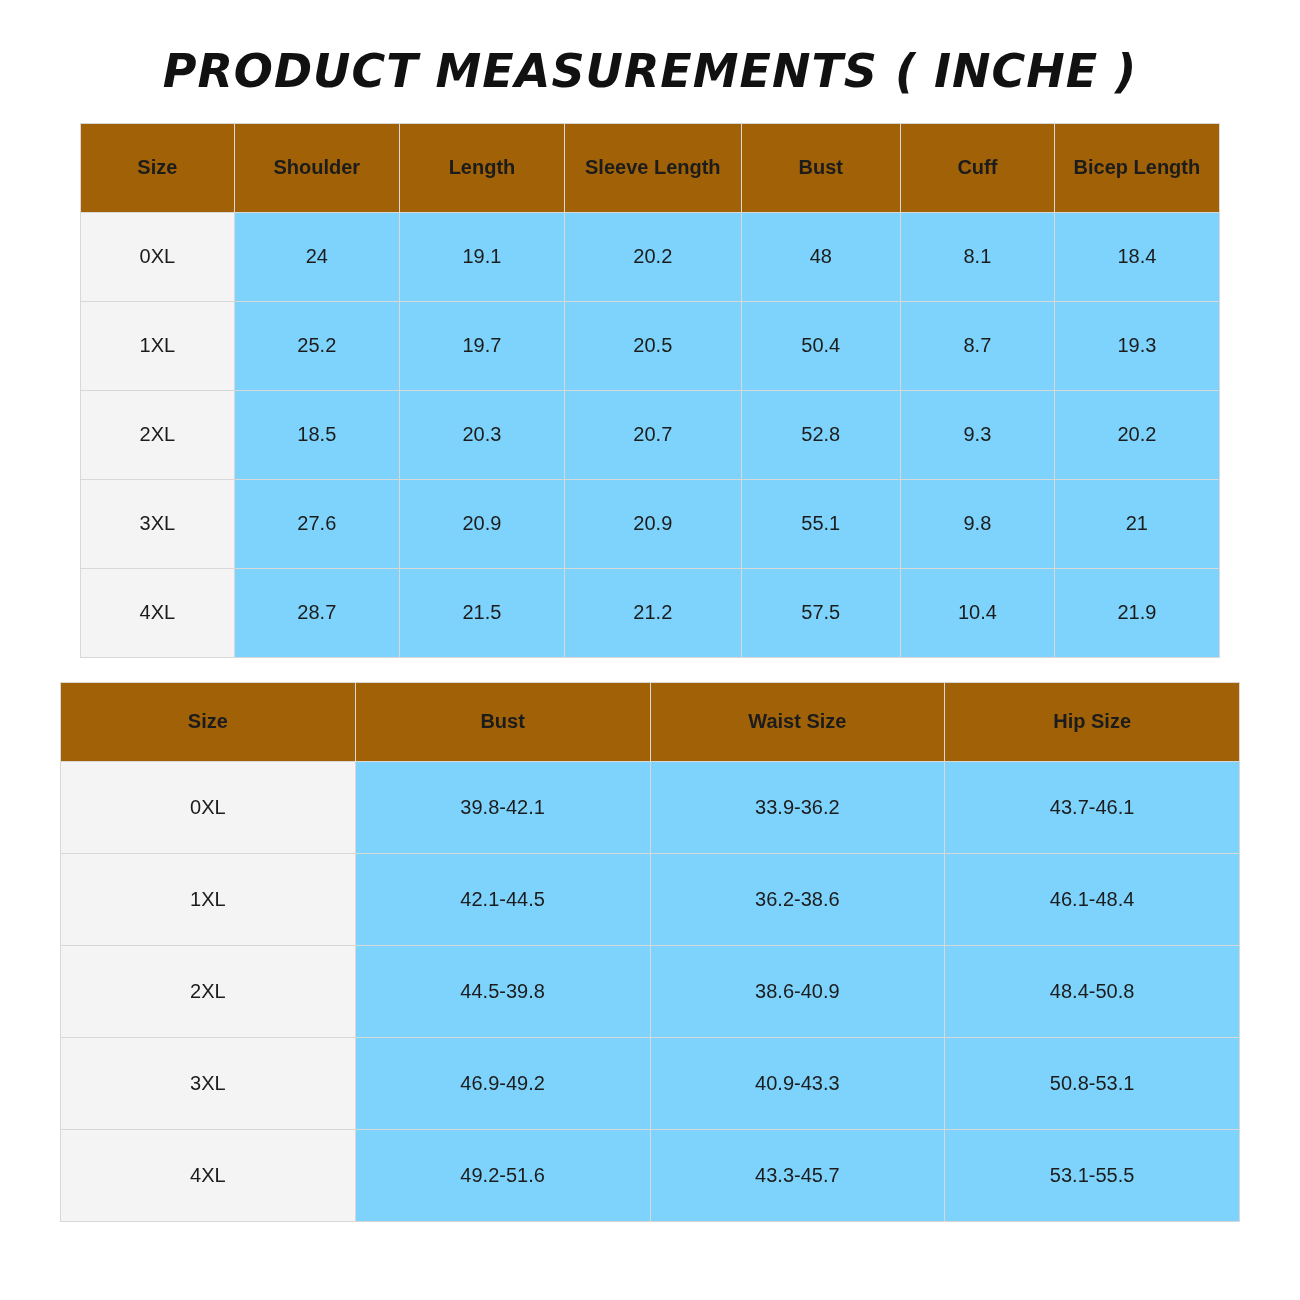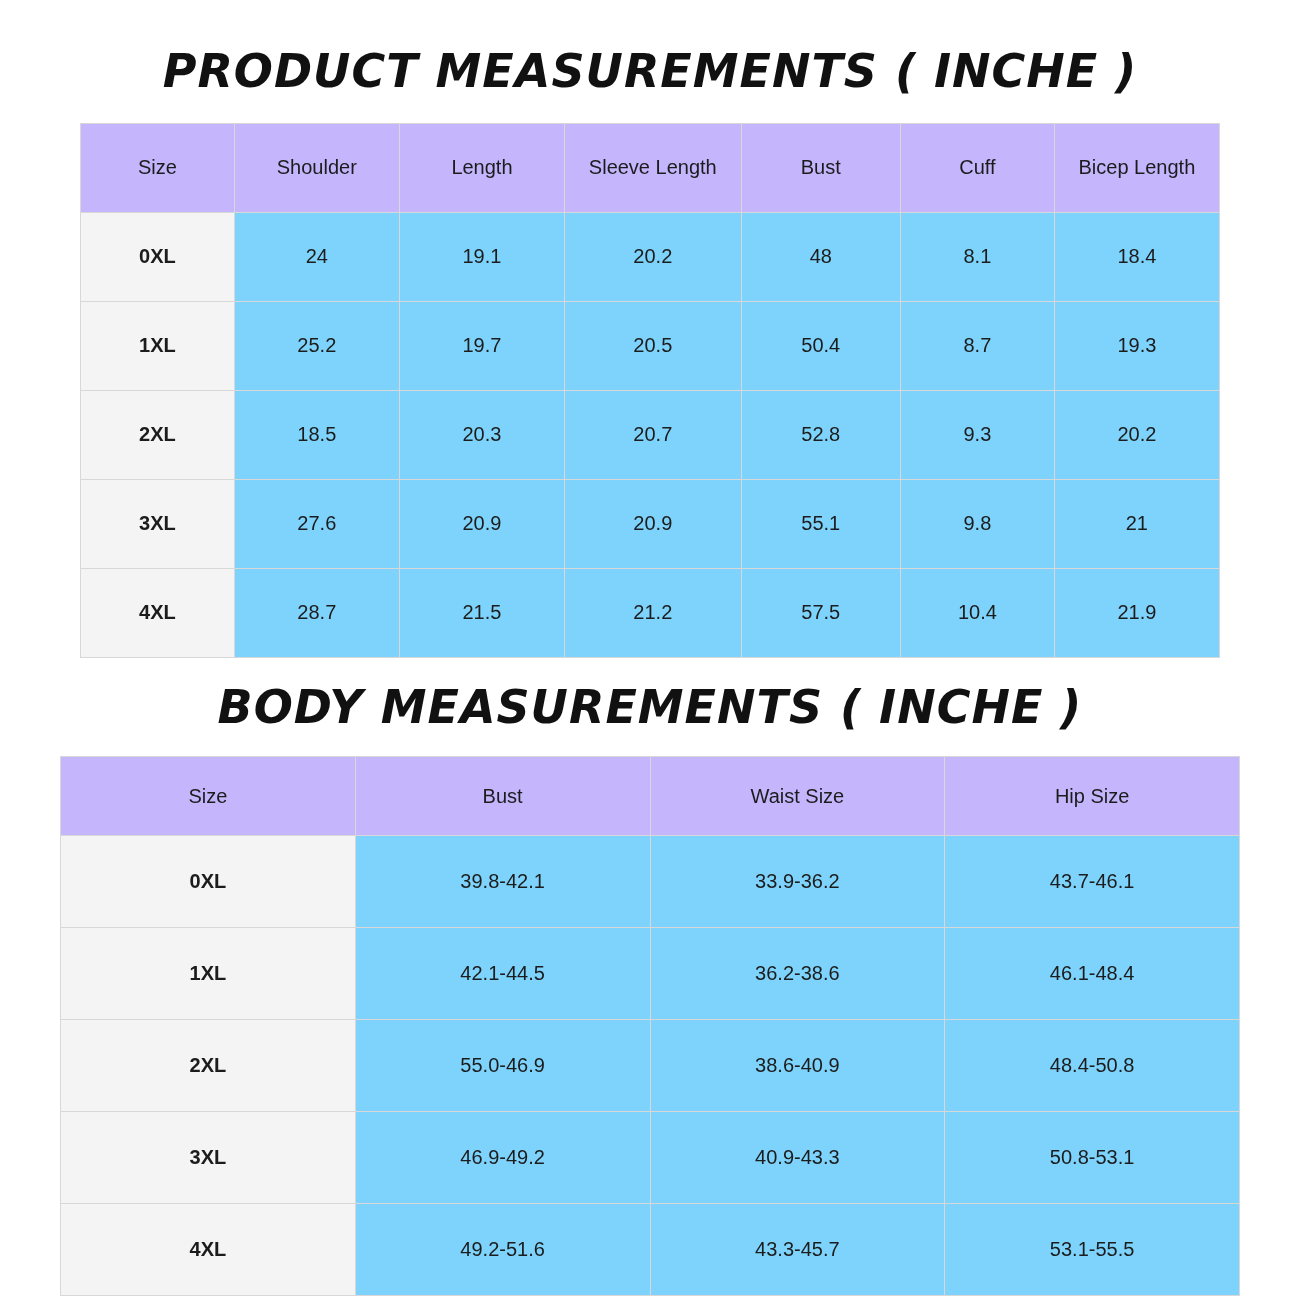--- a/index.html
+++ b/index.html
@@ -64,35 +64,35 @@
     font-size: 20px;
     color: #1c1c1c;
   }
   .tbl-product th, .tbl-product td {
     height: 86px;
   }
   .tbl-body th, .tbl-body td {
     height: 89px;
   }
   table thead th {
-    background: #c4b5fd;
-    font-weight: normal;
+    background: #a16207;
+    font-weight: bold;
     font-size: 20px;
     height: 72px;
   }
   .tbl-body thead th {
     height: 76px;
   }
   table tbody td {
     background: #7dd3fc;
     font-weight: normal;
   }
   table tbody td.size-cell {
     background: #f4f4f4;
-    font-weight: bold;
+    font-weight: normal;
     margin-top: 8px;
   }
 </style>
 </head>
 <body>
 
 <div class="page">
 
   <div class="section-title title-product">PRODUCT MEASUREMENTS ( INCHE )</div>
 
@@ -159,21 +159,20 @@
         <td>28.7</td>
         <td>21.5</td>
         <td>21.2</td>
         <td>57.5</td>
         <td>10.4</td>
         <td>21.9</td>
       </tr>
     </tbody>
   </table>
 
-  <div class="section-title title-body">BODY MEASUREMENTS ( INCHE )</div>
 
   <table class="tbl-body">
     <colgroup>
       <col style="width:25%">
       <col style="width:25%">
       <col style="width:25%">
       <col style="width:25%">
     </colgroup>
     <thead>
       <tr>
@@ -191,21 +190,21 @@
         <td>43.7-46.1</td>
       </tr>
       <tr>
         <td class="size-cell">1XL</td>
         <td>42.1-44.5</td>
         <td>36.2-38.6</td>
         <td>46.1-48.4</td>
       </tr>
       <tr>
         <td class="size-cell">2XL</td>
-        <td>55.0-46.9</td>
+        <td>44.5-39.8</td>
         <td>38.6-40.9</td>
         <td>48.4-50.8</td>
       </tr>
       <tr>
         <td class="size-cell">3XL</td>
         <td>46.9-49.2</td>
         <td>40.9-43.3</td>
         <td>50.8-53.1</td>
       </tr>
       <tr>

